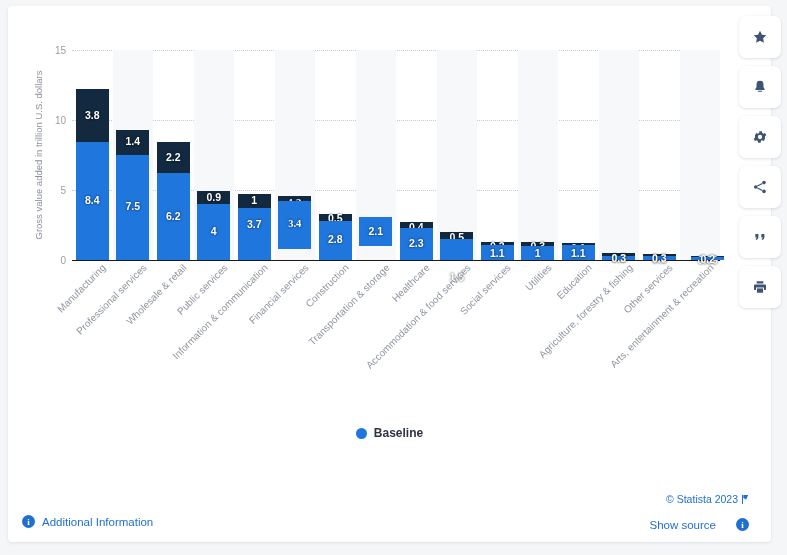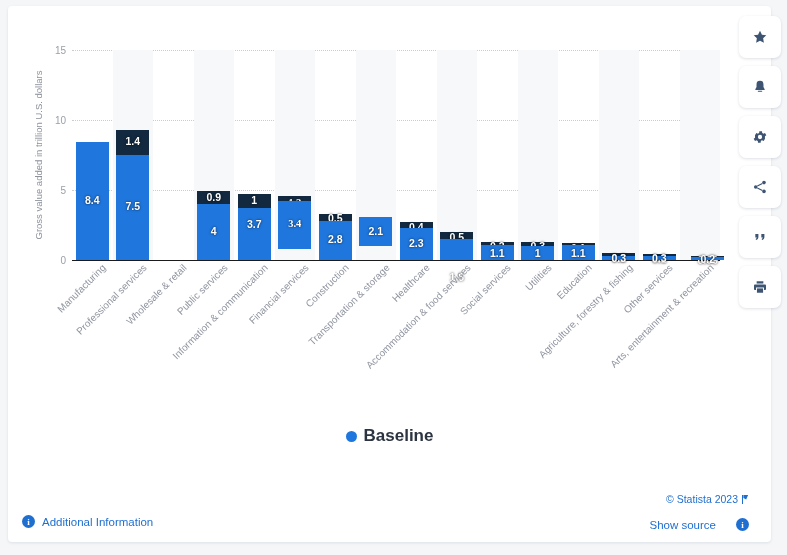--- a/index.html
+++ b/index.html
@@ -73,21 +73,21 @@
     display:inline-block; transform:translate(-100%,0);
   }
 
   
   .legend {
     position: absolute; left: 0; top: 420px; width: 763px;
     display: flex; justify-content: center; align-items: center; gap: 26px;
   }
   .leg-item { display: flex; align-items: center; gap: 7px; }
   .leg-dot { width: 11px; height: 11px; border-radius: 50%; }
-  .leg-txt { font-size: 17px; color: #2b3440; font-weight: bold; }
+  .leg-txt { font-size: 12px; color: #2b3440; font-weight: bold; }
 
   
   .copy {
     position: absolute; right: 22px; top: 487px;
     font-size: 10.5px; color: #1f6fd0; display: flex; align-items: center; gap: 4px;
   }
   .flag { width: 7px; height: 9px; position: relative; display: inline-block; }
   .flag::before{
     content:""; position:absolute; left:0; top:0; width:1.4px; height:9px; background:#1f6fd0;
   }
@@ -149,30 +149,41 @@
           <div class="gridline" style="top: 0px;"></div>
           <div class="band" style="left: 40.5px; width: 40.5px;"></div>
           <div class="band" style="left: 121.5px; width: 40.5px;"></div>
           <div class="band" style="left: 202.5px; width: 40.5px;"></div>
           <div class="band" style="left: 283.5px; width: 40.5px;"></div>
           <div class="band" style="left: 364.5px; width: 40.5px;"></div>
           <div class="band" style="left: 445.5px; width: 40.5px;"></div>
           <div class="band" style="left: 526.5px; width: 40.5px;"></div>
           <div class="band" style="left: 607.5px; width: 40.5px;"></div>
           <div class="bar" style="left: 3.75px; top: 39.2px; height: 170.8px;">
+            <div class="seg-inc" style="top: 0px; height: 53.2px; background: rgb(19, 41, 63);">
+              <div class="dlabel" style="top: 19.6px;">3.8</div>
+            </div>
             <div class="seg-base" style="height: 117.6px; background: rgb(31, 119, 222);">
               <div class="dlabel" style="top: 51.8px;">8.4</div>
             </div>
           </div>
           <div class="bar" style="left: 44.25px; top: 79.8px; height: 130.2px;">
             <div class="seg-inc" style="top: 0px; height: 25.2px; background: rgb(19, 41, 63);">
               <div class="dlabel" style="top: 5.6px;">1.4</div>
             </div>
             <div class="seg-base" style="height: 105px; background: rgb(31, 119, 222);">
               <div class="dlabel" style="top: 45.5px;">7.5</div>
+            </div>
+          </div>
+          <div class="bar" style="left: 84.75px; top: 92.4px; height: 117.6px;">
+            <div class="seg-inc" style="top: 0px; height: 30.8px; background: rgb(19, 41, 63);">
+              <div class="dlabel" style="top: 8.4px;">2.2</div>
+            </div>
+            <div class="seg-base" style="height: 86.8px; background: rgb(31, 119, 222);">
+              <div class="dlabel" style="top: 36.4px;">6.2</div>
             </div>
           </div>
           <div class="bar" style="left: 125.25px; top: 141.4px; height: 68.6px;">
             <div class="seg-inc" style="top: 0px; height: 12.6px; background: rgb(19, 41, 63);">
               <div class="dlabel" style="top: -0.7px;">0.9</div>
             </div>
             <div class="seg-base" style="height: 56px; background: rgb(31, 119, 222);">
               <div class="dlabel" style="top: 21px;">4</div>
             </div>
           </div>

